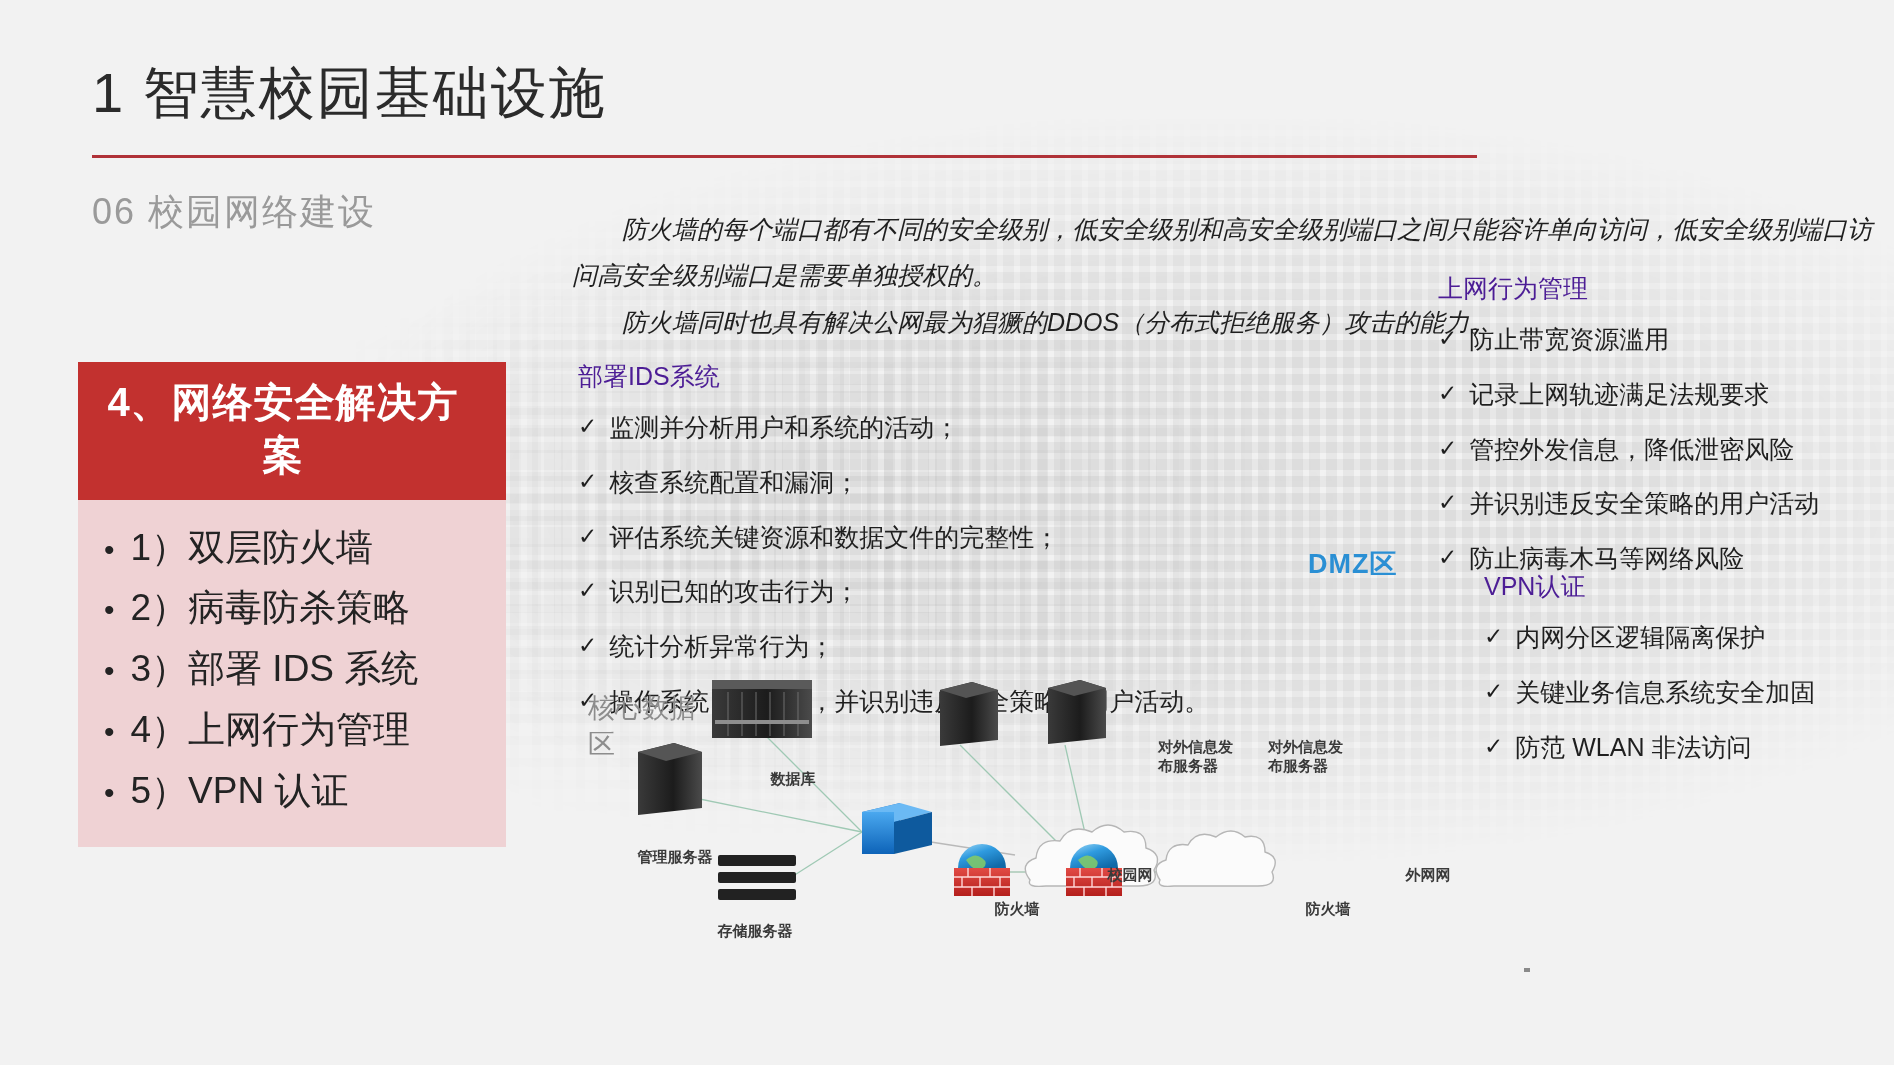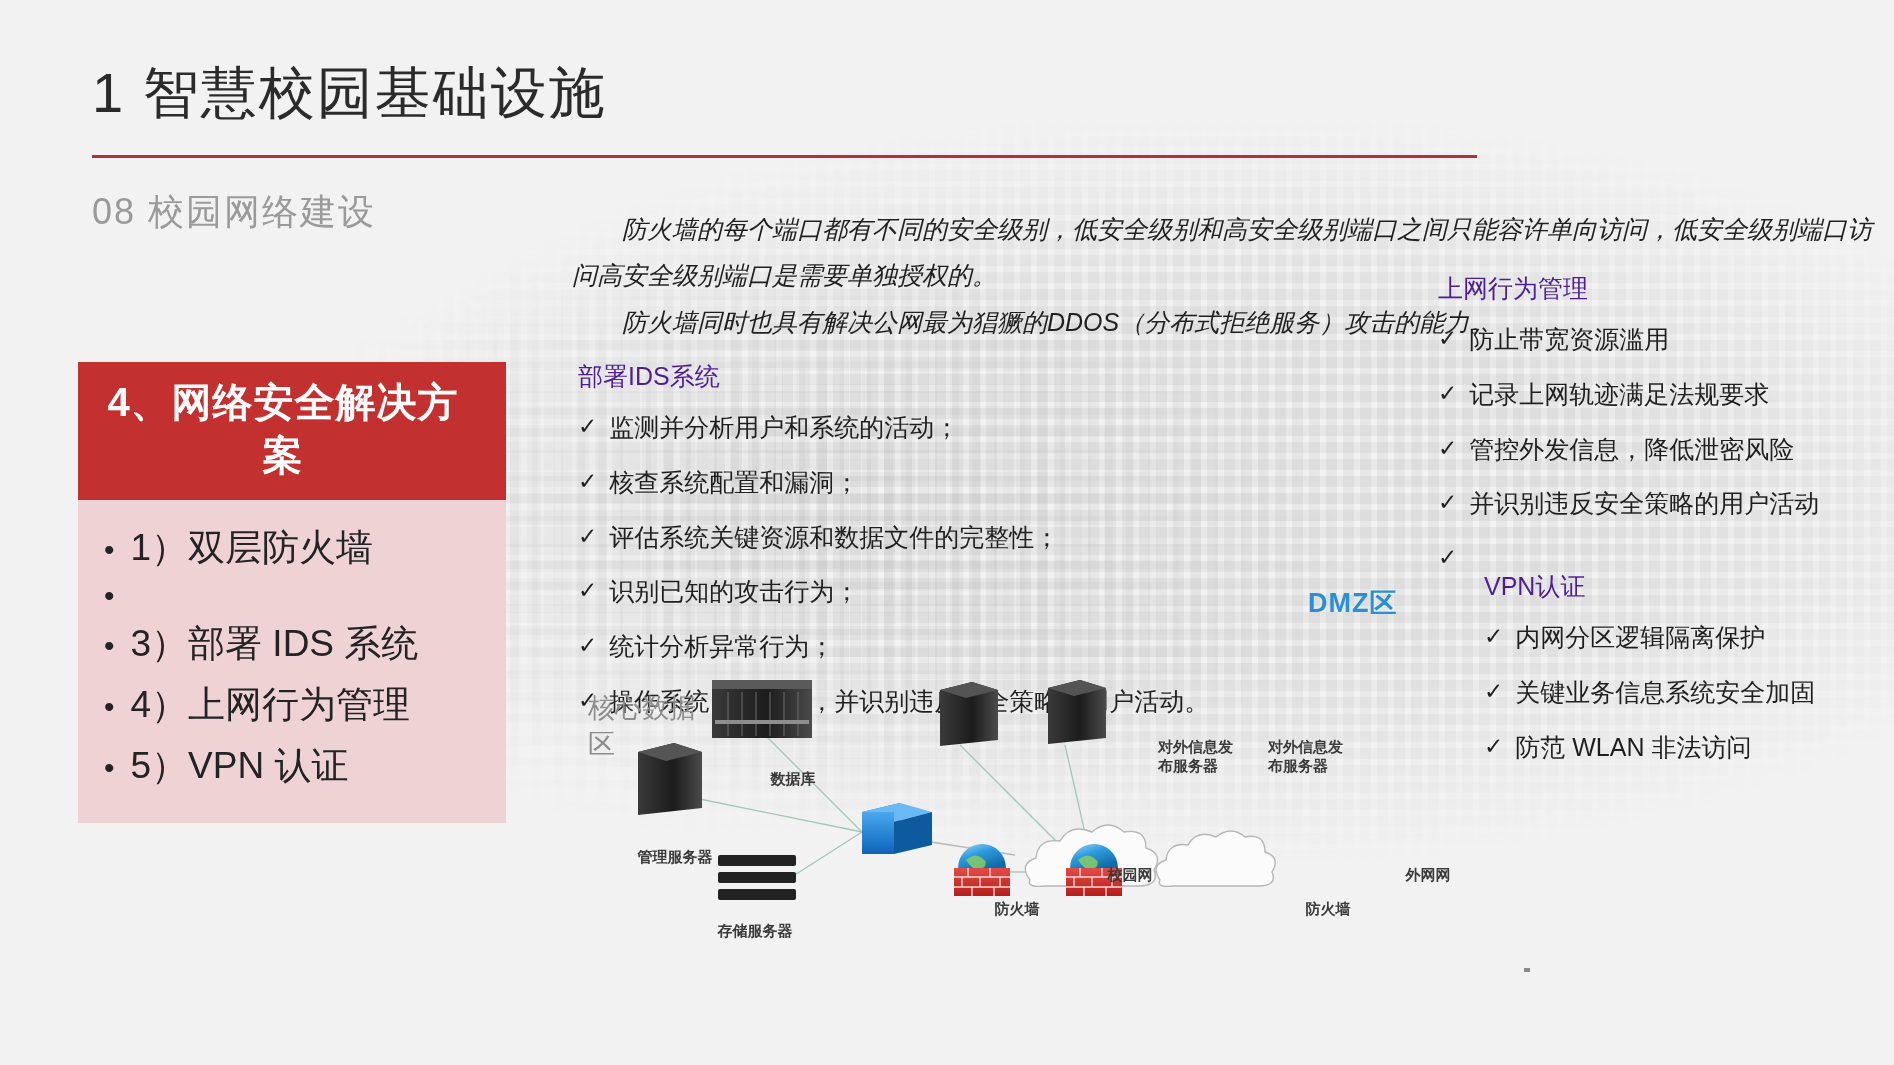--- a/index.html
+++ b/index.html
@@ -186,21 +186,21 @@
     font-size: 15px;
     font-weight: bold;
     color: #3a3a3a;
     text-align: center;
     line-height: 1.25;
     white-space: pre-line;
   }
   #dmz-label {
     position: absolute;
     left: 1308px;
-    top: 585px;
+    top: 546px;
     font-size: 27px;
     font-weight: bold;
     color: #2a8fd4;
     letter-spacing: 1px;
   }
   #zone-label {
     position: absolute;
     left: 588px;
     top: 690px;
     font-size: 27px;
@@ -217,31 +217,32 @@
 </head>
 <body>
 
 <div id="slide">
 
   <div id="bg-pattern"></div>
   <div id="bg-pattern2"></div>
 
   <div id="page-title">1 智慧校园基础设施</div>
   <div id="title-rule"></div>
-  <div id="section-label">08 校园网络建设</div>
+  <div id="section-label">06 校园网络建设</div>
 
   <div id="left-card">
     <div id="left-card-header">4、网络安全解决方案</div>
     <div id="left-card-body">
       <div class="card-item">
         <span class="card-bullet">•</span>
         <span>1）双层防火墙</span>
       </div>
       <div class="card-item">
         <span class="card-bullet">•</span>
+        <span>2）病毒防杀策略</span>
       </div>
       <div class="card-item">
         <span class="card-bullet">•</span>
         <span>3）部署 IDS 系统</span>
       </div>
       <div class="card-item">
         <span class="card-bullet">•</span>
         <span>4）上网行为管理</span>
       </div>
       <div class="card-item">
@@ -297,20 +298,21 @@
     <div class="check-item">
       <span class="check-mark">✓</span>
       <span>管控外发信息，降低泄密风险</span>
     </div>
     <div class="check-item">
       <span class="check-mark">✓</span>
       <span>并识别违反安全策略的用户活动</span>
     </div>
     <div class="check-item">
       <span class="check-mark">✓</span>
+      <span>防止病毒木马等网络风险</span>
     </div>
   </div>
 
   <div id="vpn-block">
     <div class="block-heading">VPN认证</div>
     <div class="check-item">
       <span class="check-mark">✓</span>
       <span>内网分区逻辑隔离保护</span>
     </div>
     <div class="check-item">

